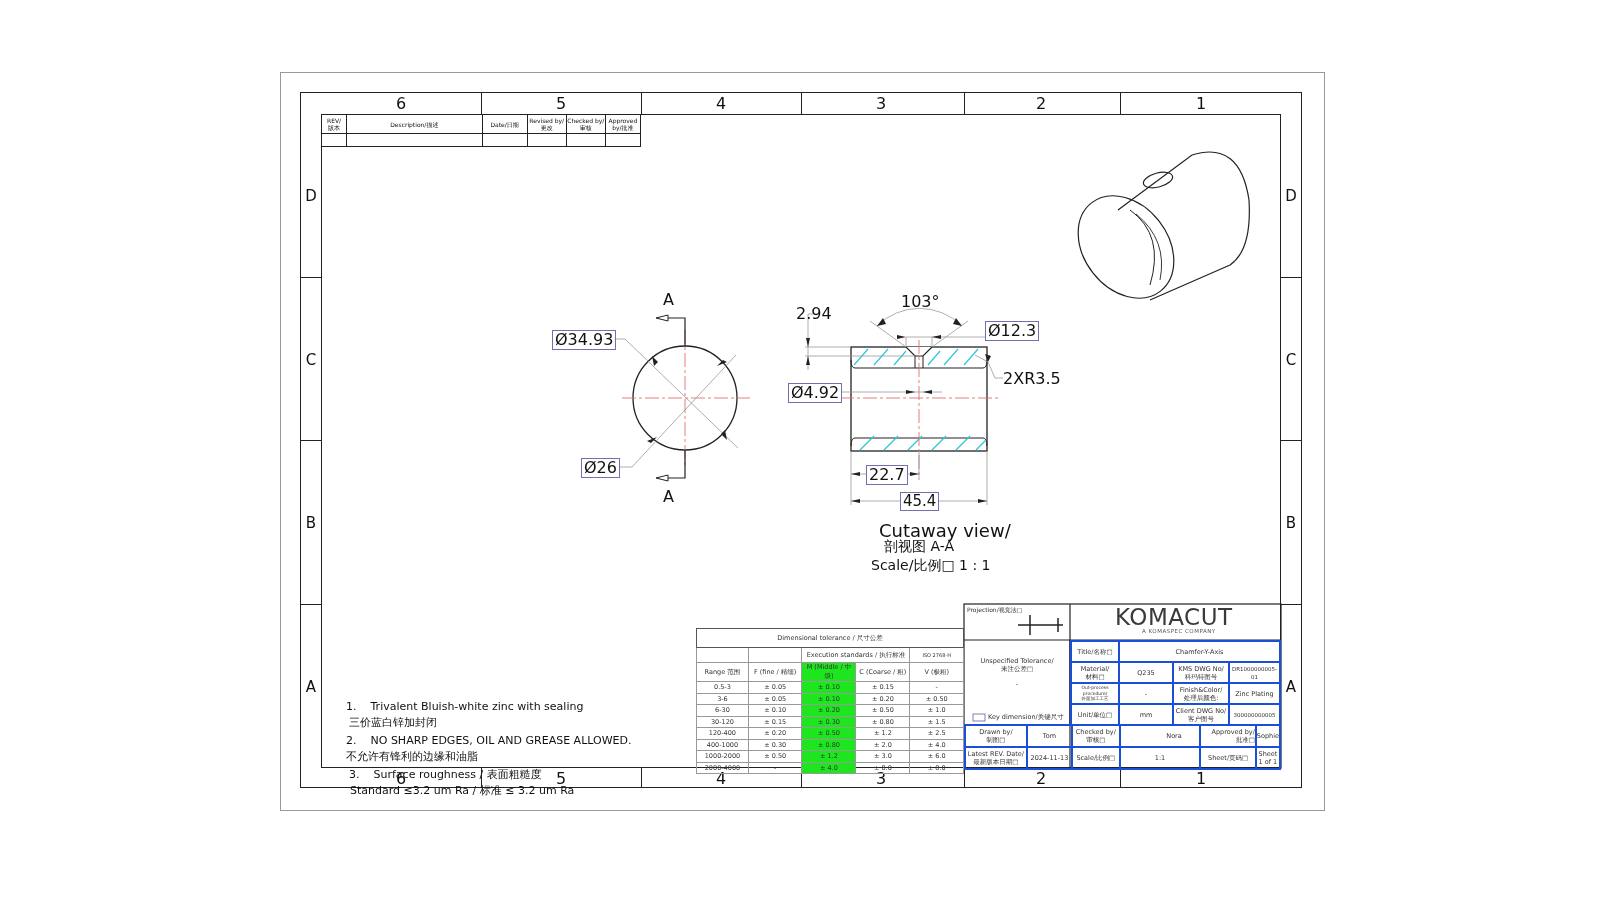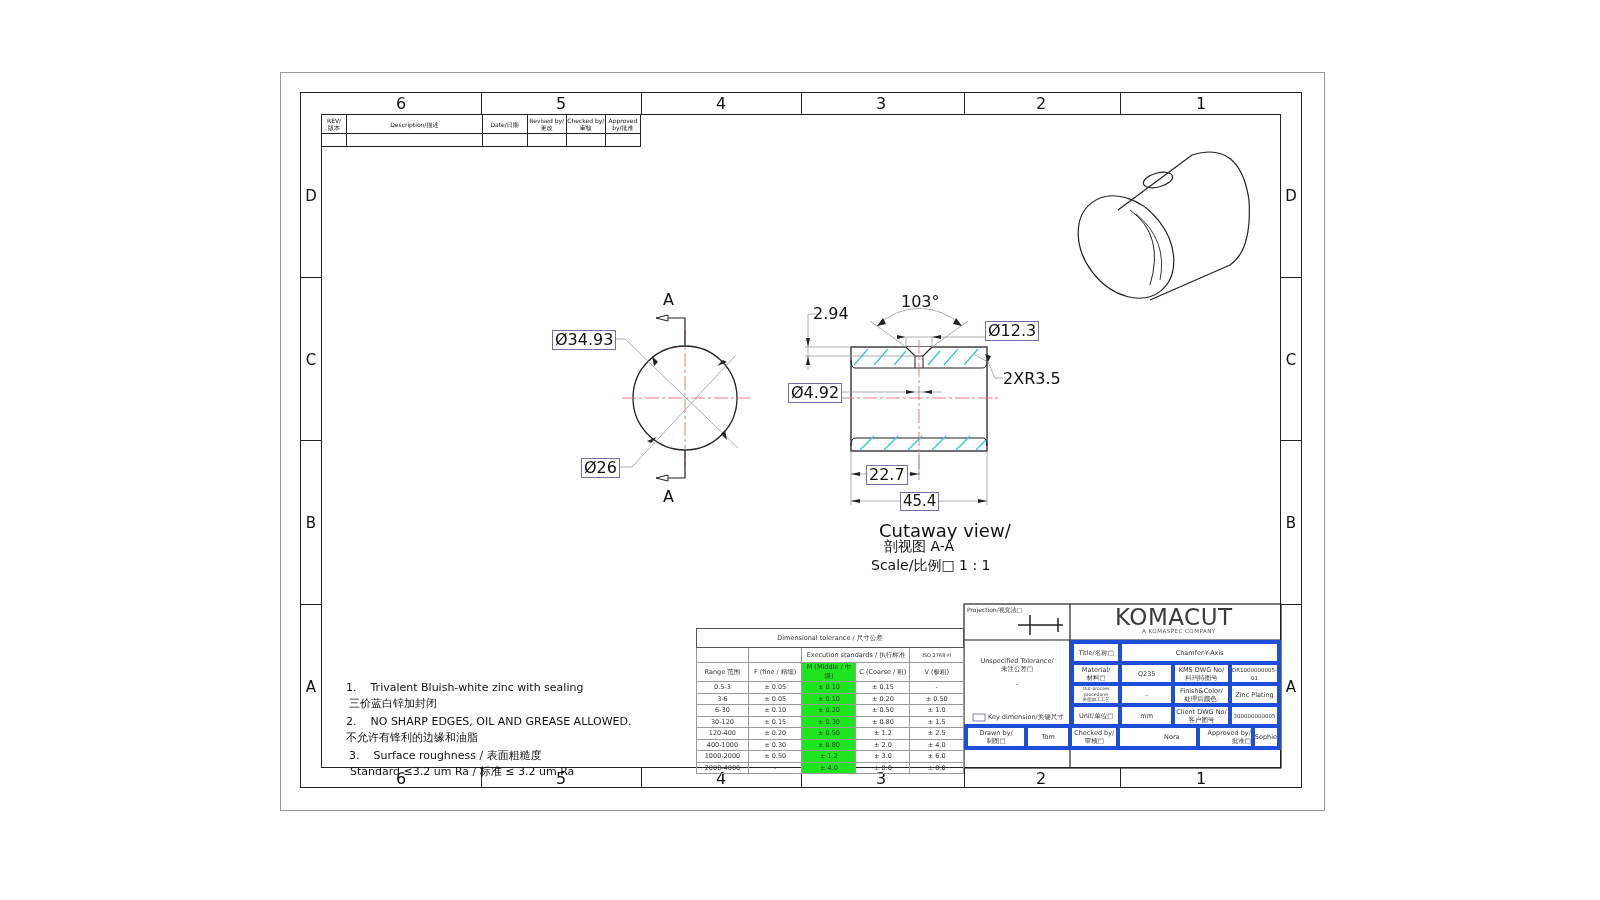--- a/index.html
+++ b/index.html
@@ -9,24 +9,24 @@
   .frame{position:absolute;left:300px;top:92px;width:1002px;height:696px;border:1.5px solid #222;box-sizing:border-box;}
   .inner{position:absolute;left:321px;top:114px;width:960px;height:654px;border:1.5px solid #222;box-sizing:border-box;}
   .zone-num{position:absolute;font-size:16px;text-align:center;}
   .zone-letter{position:absolute;font-size:15px;text-align:center;width:20px;}
   .hline{position:absolute;height:0;border-top:1.5px solid #222;}
   .vline{position:absolute;width:0;border-left:1.5px solid #222;}
   table{border-collapse:collapse;}
   .rev td{border:1px solid #222;font-size:6px;text-align:center;padding:0;line-height:7px;}
   .tol td{border:1px solid #999;font-size:6.5px;text-align:center;padding:0;height:10.5px;color:#333;}
   .tol .g{background:#1ee61e;}
-  .tb td{border:4px solid #1d4ed8;font-size:6.5px;text-align:center;padding:0;line-height:8px;color:#333;}
+  .tb td{border:2px solid #1d4ed8;font-size:6.5px;text-align:center;padding:0;line-height:8px;color:#333;}
   .dimbox{position:absolute;border:1px solid #7070b0;background:#fff;font-size:16px;padding:0 2px;line-height:18px;}
   .label{position:absolute;font-size:16px;}
-  .notes{position:absolute;left:346px;top:680px;font-size:11px;line-height:16px;}
+  .notes{position:absolute;left:346px;top:699px;font-size:11px;line-height:16px;}
   .logo{position:absolute;left:1115px;top:604px;font-size:23px;letter-spacing:0.5px;color:#3a3a3a;}
   .logo-sub{position:absolute;left:1142px;top:628px;font-size:5.5px;color:#555;letter-spacing:0.5px;}
 </style>
 </head>
 <body>
 
 <div class="sheet"></div>
 <div class="frame"></div>
 <div class="inner"></div>
 
@@ -208,21 +208,21 @@
   </g>
   <rect x="973" y="714" width="12" height="7" fill="#fff" stroke="#6060a0" stroke-width="0.8"></rect>
 </svg>
 
 <div class="label" style="left:663px;top:290px;">A</div>
 <div class="label" style="left:663px;top:487px;">A</div>
 <div class="dimbox" style="left:552px;top:330px;">Ø34.93</div>
 <div class="dimbox" style="left:581px;top:458px;">Ø26</div>
 
 <div class="label" style="left:901px;top:292px;">103°</div>
-<div class="label" style="left:813px;top:304px;">2.94</div>
+<div class="label" style="left:796px;top:304px;">2.94</div>
 <div class="dimbox" style="left:985px;top:321px;">Ø12.3</div>
 <div class="dimbox" style="left:788px;top:383px;">Ø4.92</div>
 <div class="label" style="left:1003px;top:369px;">2XR3.5</div>
 <div class="dimbox" style="left:866px;top:465px;">22.7</div>
 <div class="dimbox" style="left:900px;top:492px;font-size:15px;line-height:17px;">45.4</div>
 <div class="label" style="left:879px;top:520px;font-size:18px;">Cutaway view/</div>
 <div class="label" style="left:884px;top:538px;font-size:14px;">剖视图  A-A</div>
 <div class="label" style="left:871px;top:557px;font-size:14px;">Scale/比例□ 1 : 1</div>
 
 <div class="notes">
@@ -358,14 +358,23 @@
     <td style="width:61px;white-space:pre-line;">Drawn by/
 制图□</td>
     <td style="width:44px;">Tom</td>
     <td style="width:46px;white-space:pre-line;">Checked by/
 审核□</td>
     <td style="width:52px;padding-left:28px;">Nora</td>
     <td style="width:54px;white-space:pre-line;text-align:right;">Approved by/
 批准□</td>
     <td>Sophie</td>
   </tr>
+  <tr style="height:22px;">
+    <td style="white-space:pre-line;">Latest REV. Date/
+最新版本日期□</td>
+    <td>2024-11-13</td>
+    <td>Scale/比例□</td>
+    <td>1:1</td>
+    <td>Sheet/页码□</td>
+    <td>Sheet 1 of 1</td>
+  </tr>
 </tbody>
   </table>
 
 </body></html>

